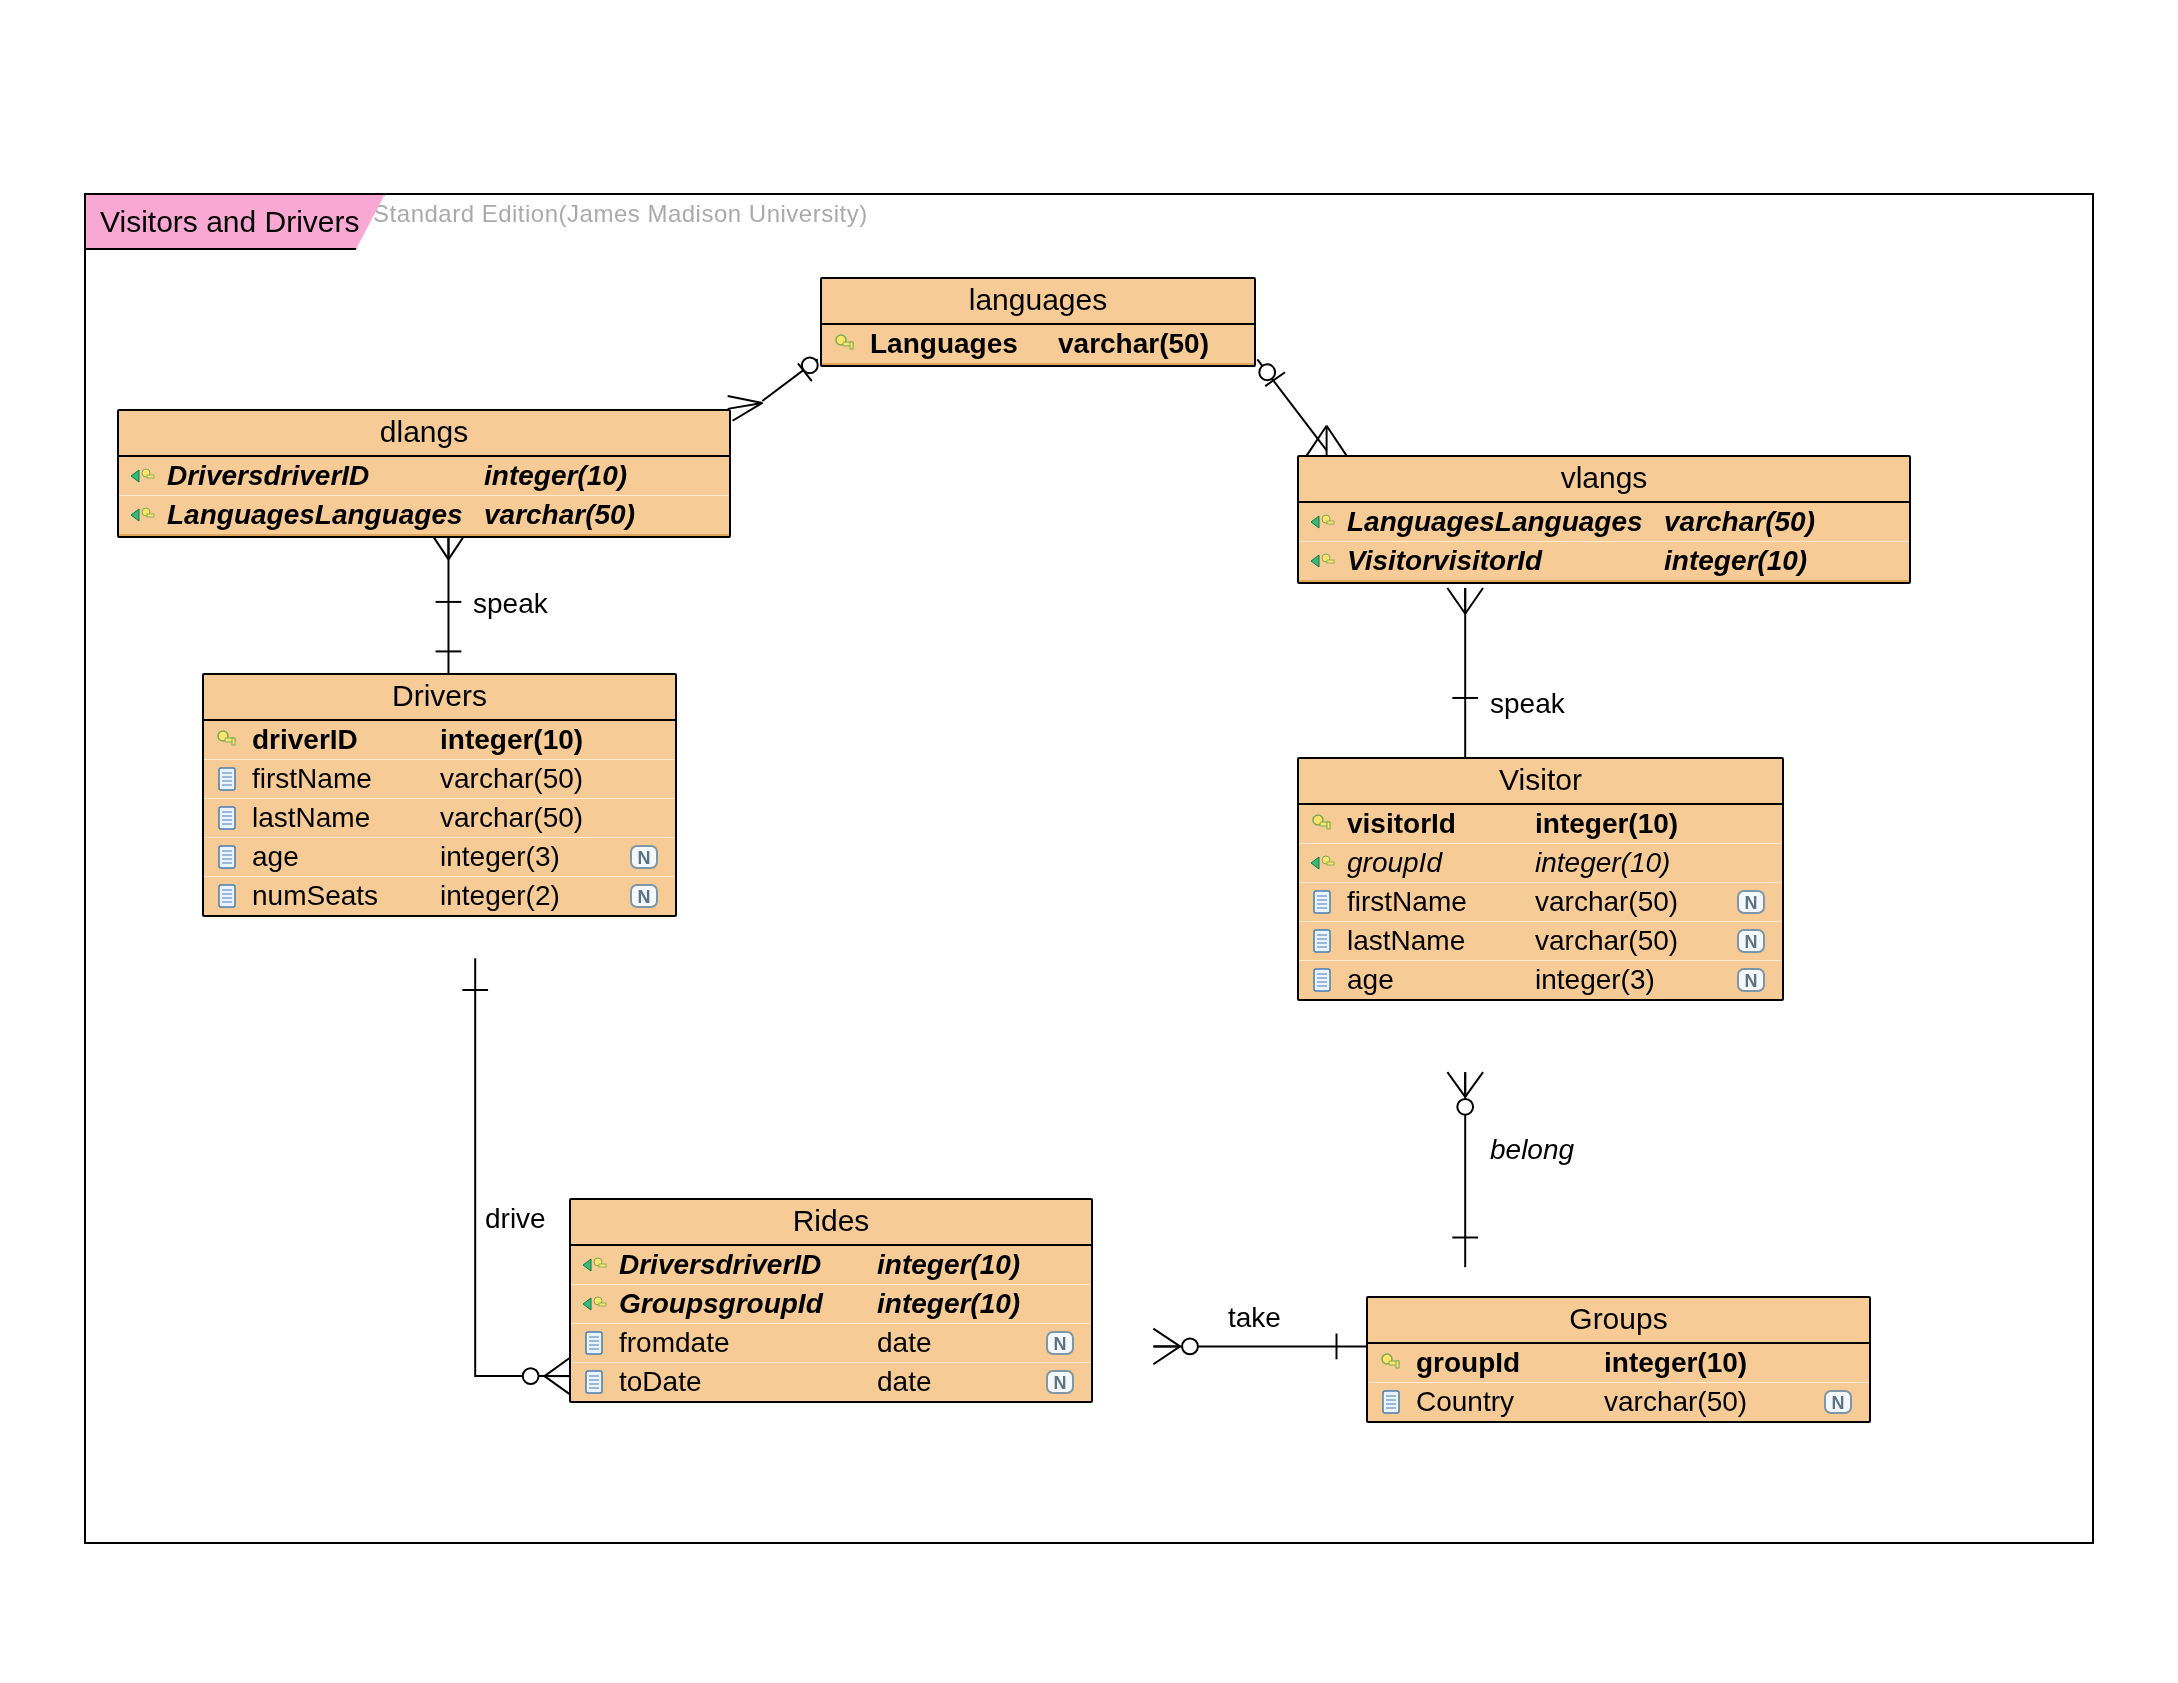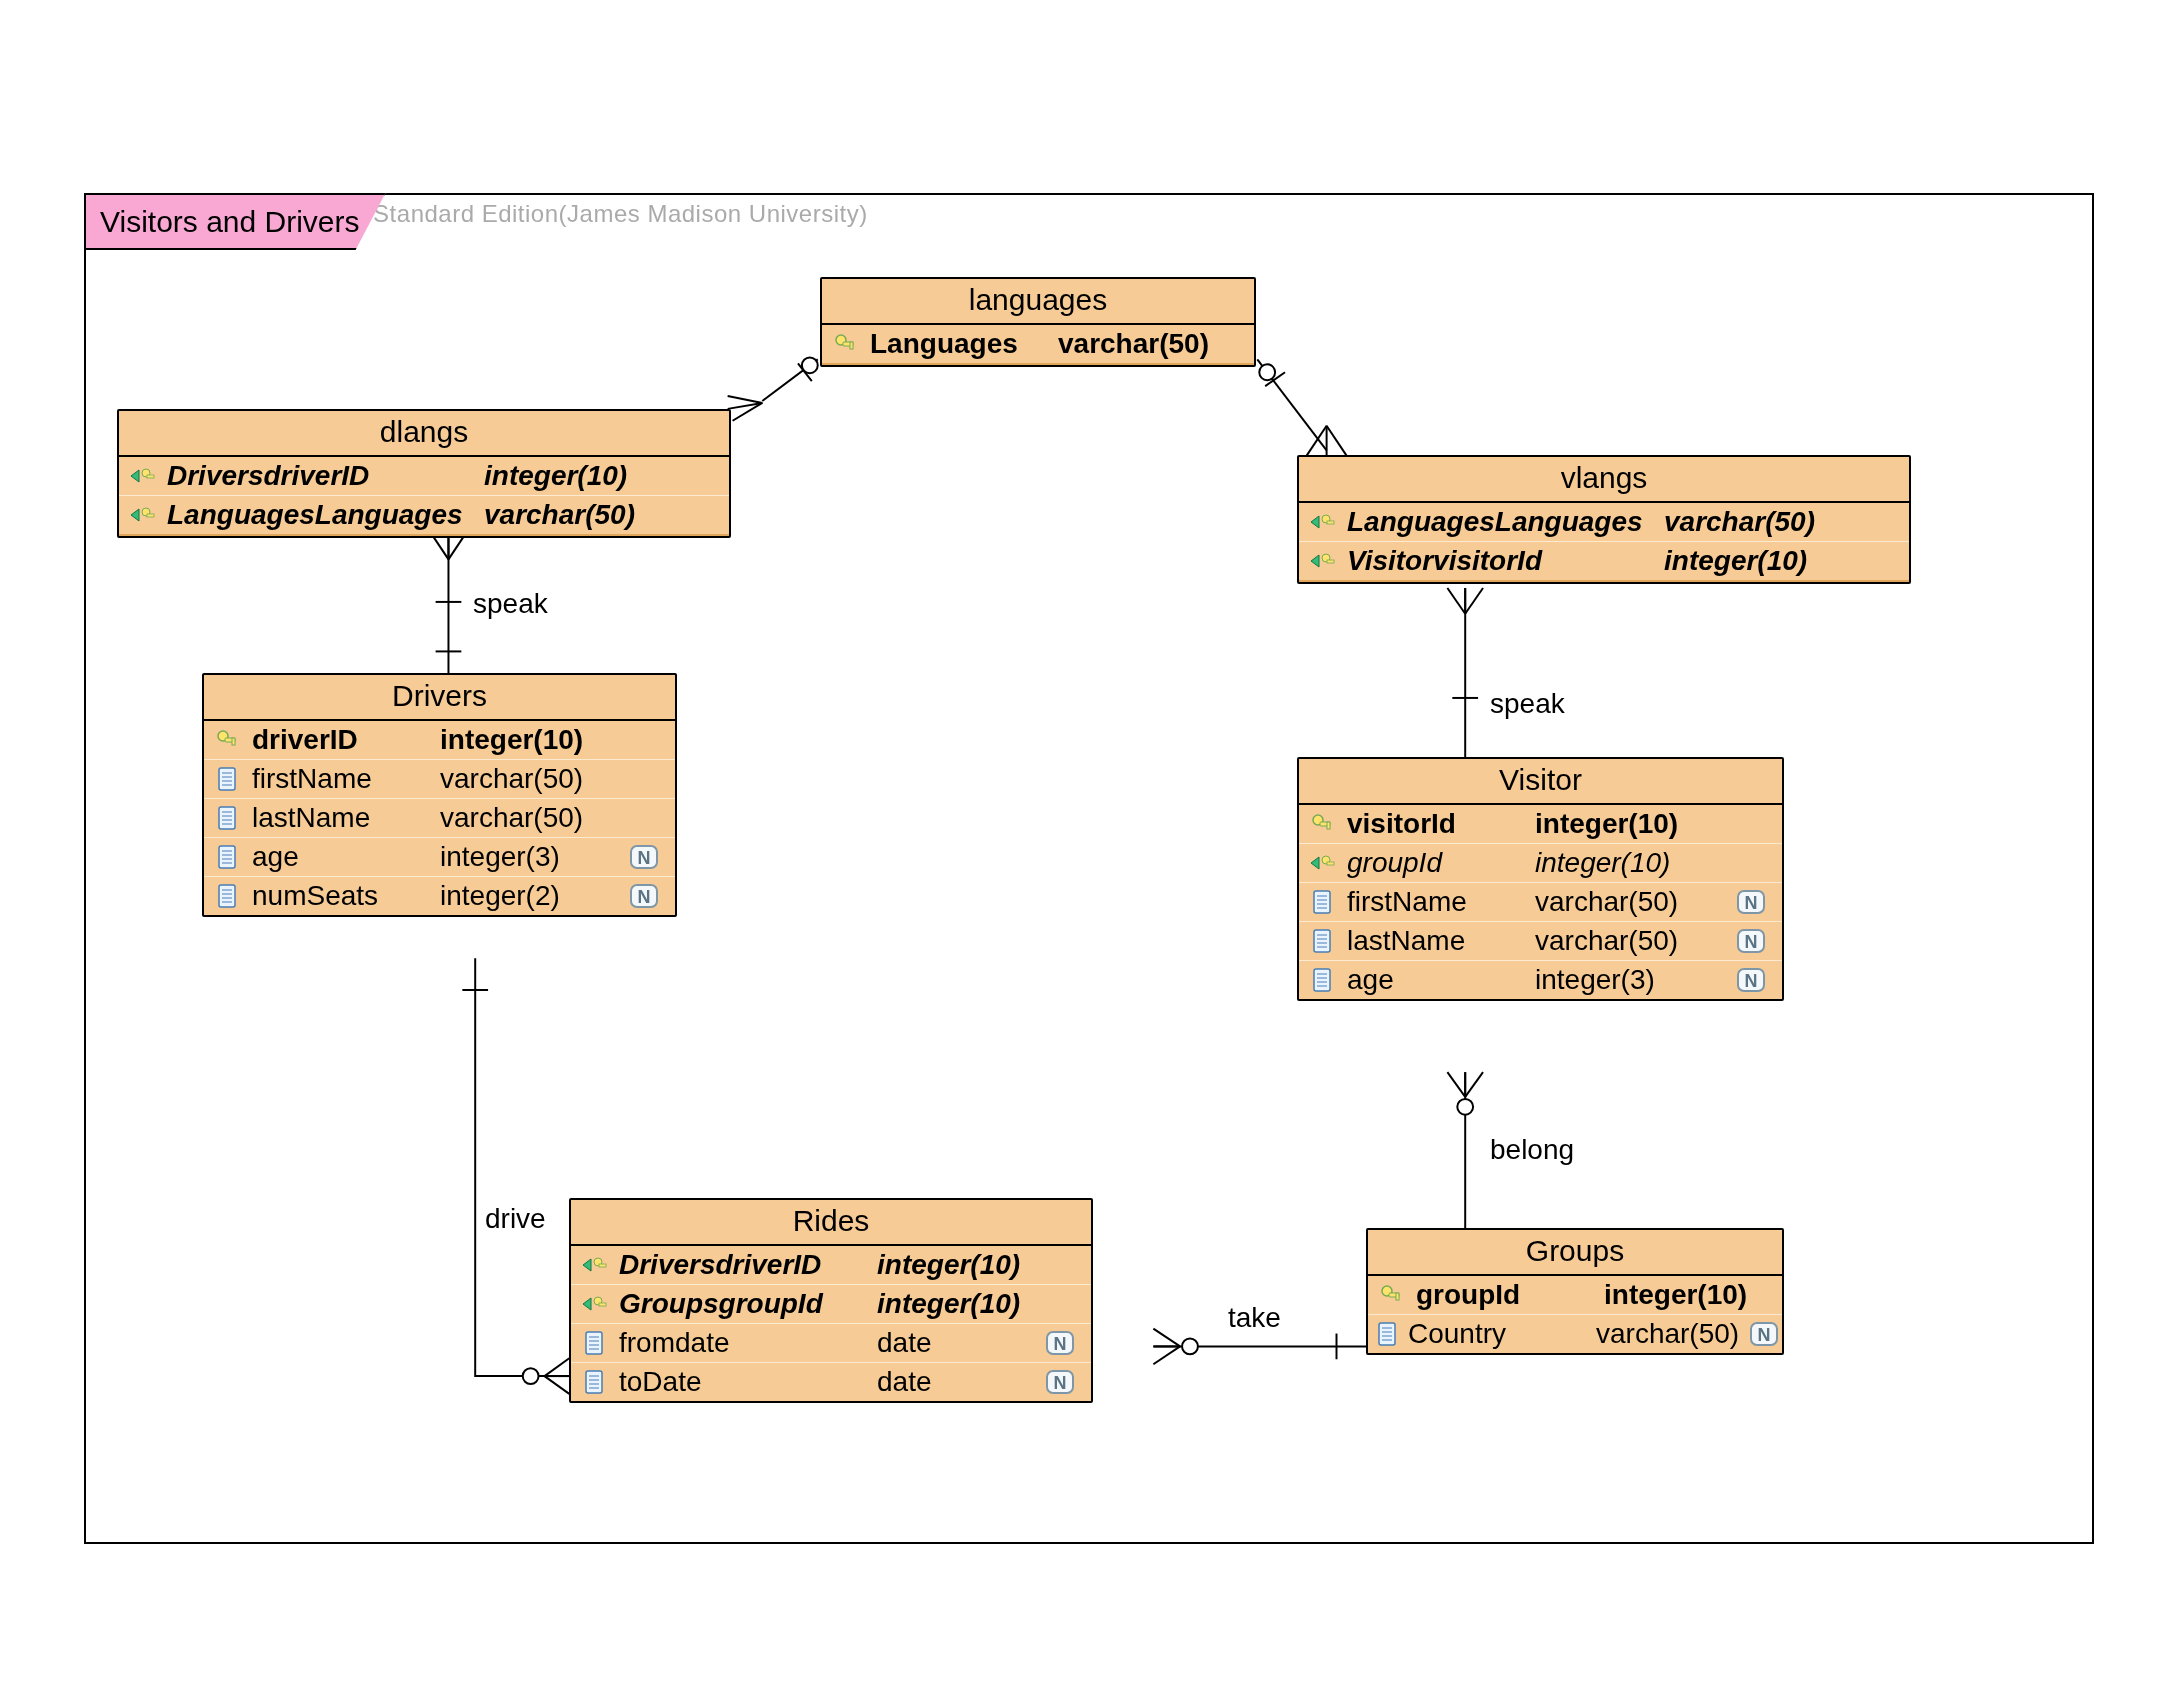--- a/index.html
+++ b/index.html
@@ -525,21 +525,21 @@
         <span class="null ic-null">
             <svg width="30" height="30" viewBox="0 0 30 30">
               <rect x="2" y="4" width="26" height="22" rx="6" fill="#f4f8fb" stroke="#7d96a8" stroke-width="2"></rect>
               <text x="15" y="22" text-anchor="middle" font-family="Arial" font-size="18" font-weight="700" fill="#5a7486">N</text>
             </svg>
           </span>
       </div>
     </div>
   </div>
 
-  <div class="entity" style="left:1366px; top:1228px; width:418px;">
+  <div class="entity" style="left:1366px; top:1296px; width:505px;">
     <div class="title">Groups</div>
     <div class="rows">
       <div class="row bold">
         <span class="icon ic-pk">
             <svg width="24" height="24" viewBox="0 0 24 24">
               <circle cx="8" cy="8" r="5" fill="#ffe36b" stroke="#7a5" stroke-width="1.5"></circle>
               <rect x="10" y="10" width="10" height="4" rx="1" fill="#ffe36b" stroke="#7a5" stroke-width="1"></rect>
               <rect x="17" y="10" width="3" height="7" fill="#ffe36b" stroke="#7a5" stroke-width="1"></rect>
             </svg>
           </span>
@@ -565,16 +565,16 @@
             </svg>
           </span>
       </div>
     </div>
   </div>
 
   <div class="rel-label" style="left:473px; top:588px;">speak</div>
   <div class="rel-label" style="left:1490px; top:688px;">speak</div>
   <div class="rel-label" style="left:485px; top:1203px;">drive</div>
   <div class="rel-label" style="left:1228px; top:1302px;">take</div>
-  <div class="rel-label" style="left:1490px; top:1134px;">belong</div>
+  <div class="rel-label" style="left:1490px; top:1134px;font-style:italic;">belong</div>
 
 </div>
 
 
 </body></html>

